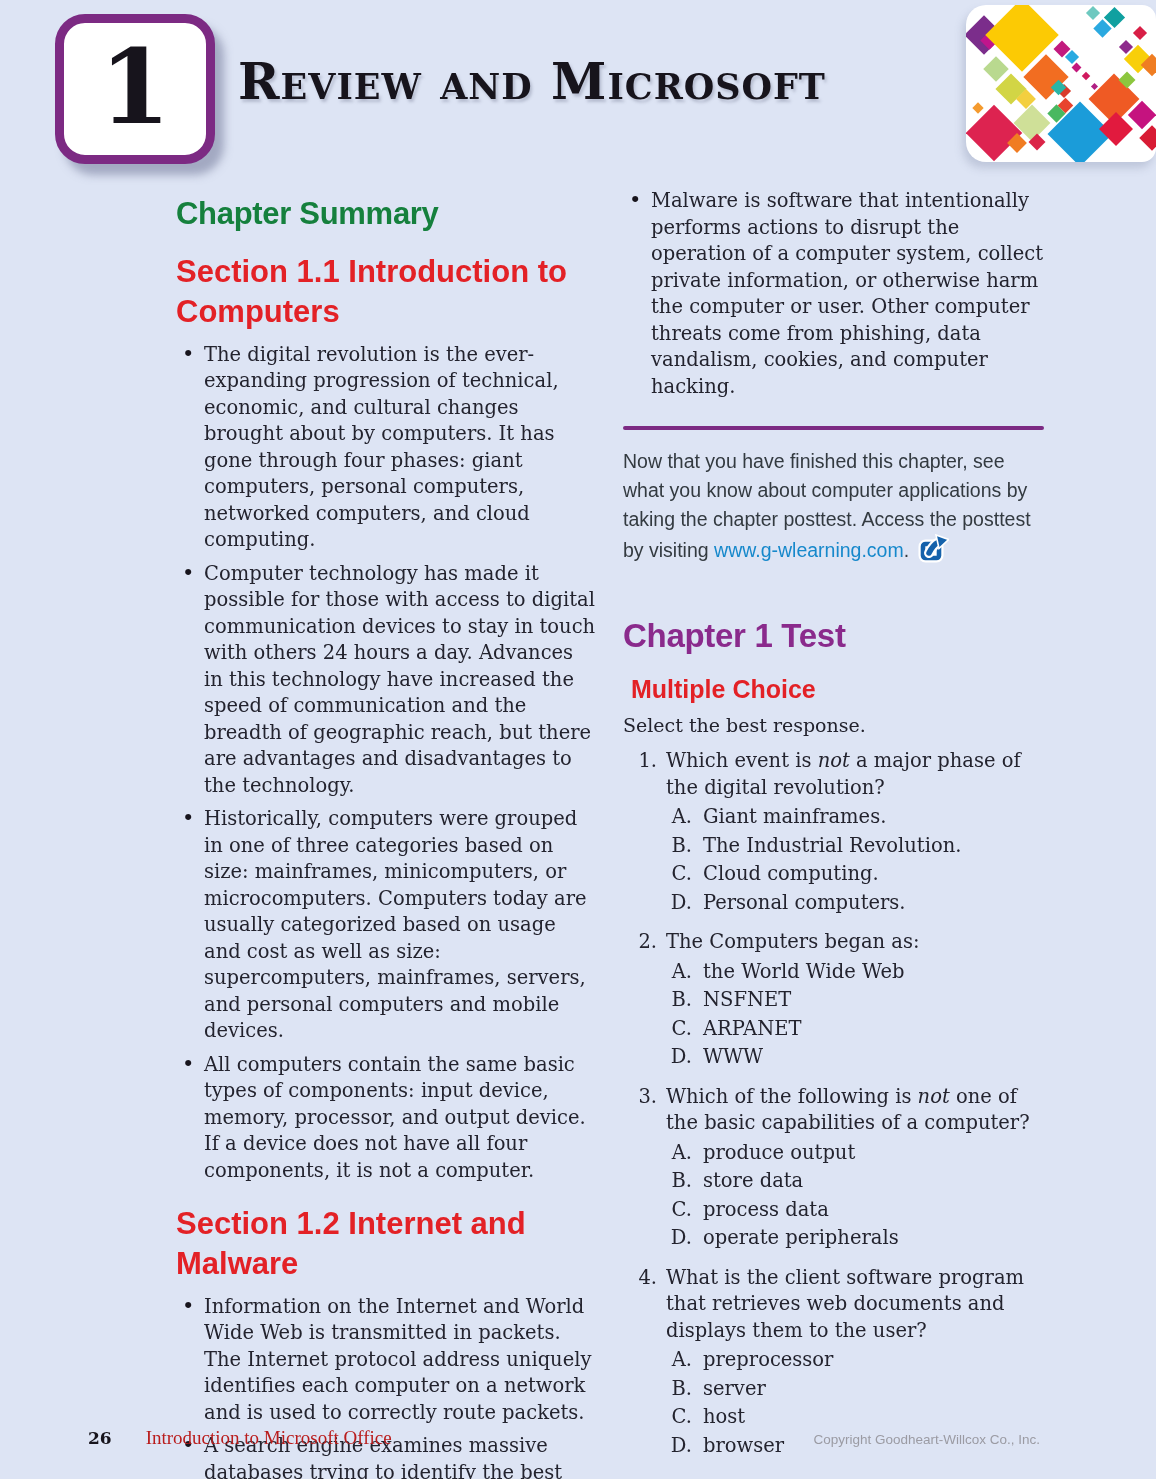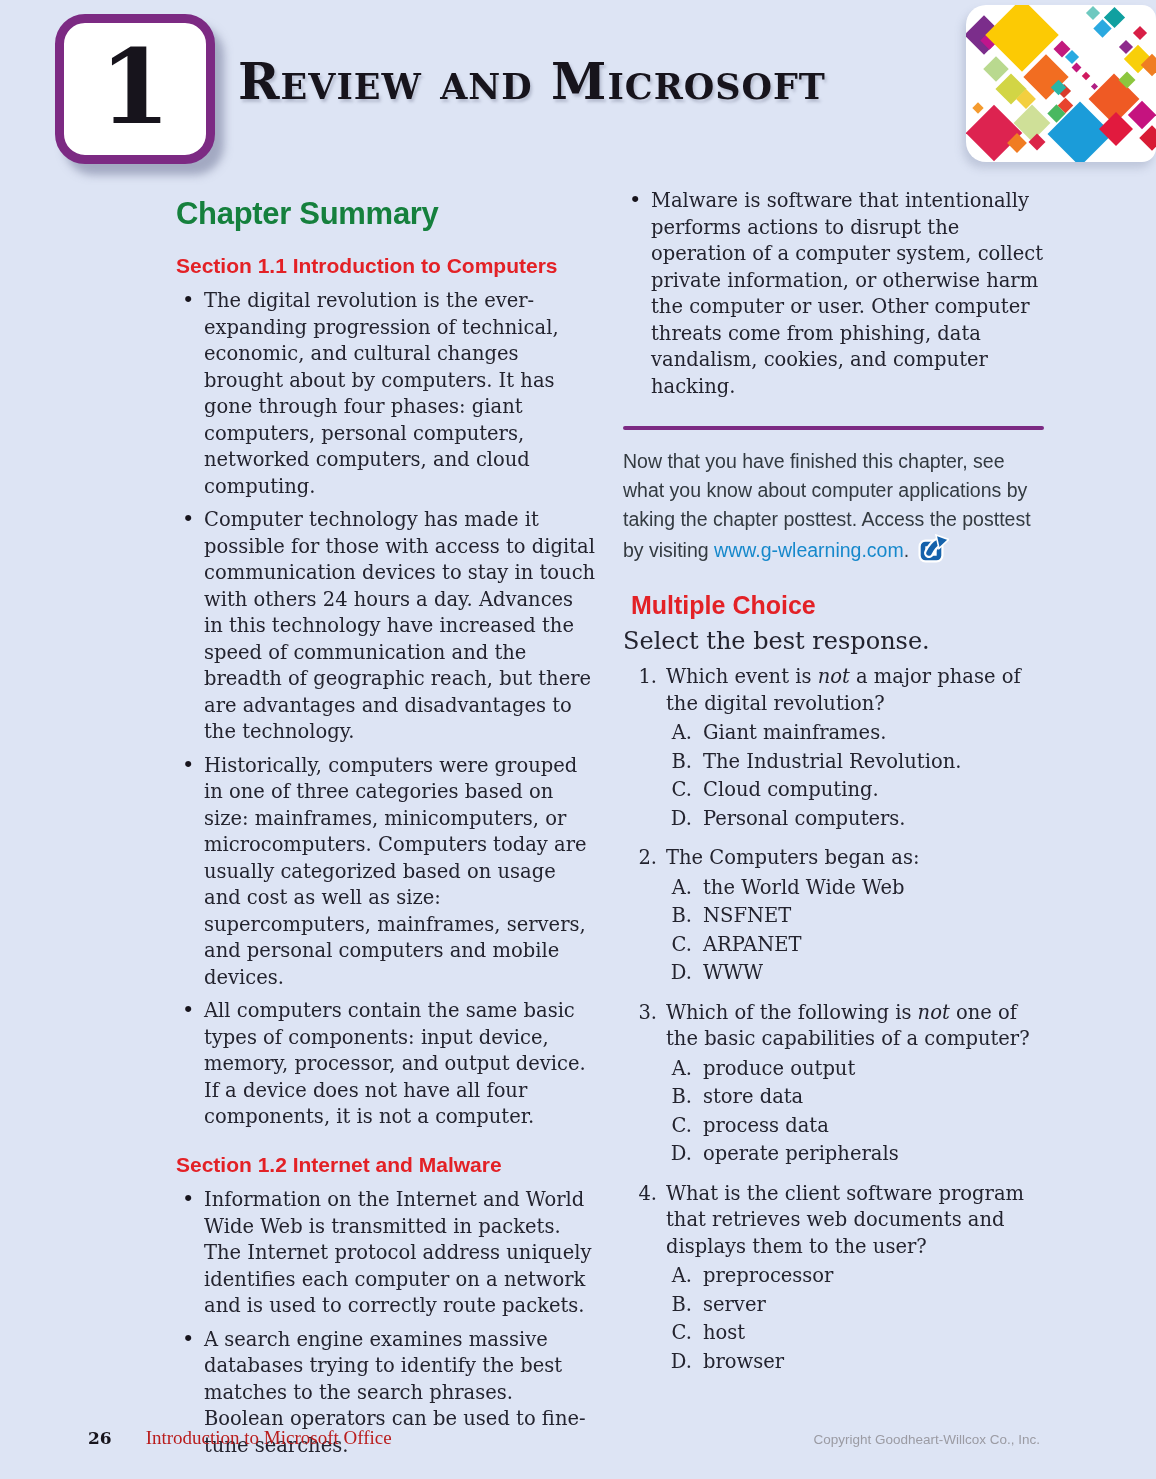--- a/index.html
+++ b/index.html
@@ -34,40 +34,40 @@
   
   .content { display:flex; padding:10px 112px 0 176px; gap:26px; }
   .col { flex:0 0 421px; width:421px; }
 
   h1.big-heading {
     font-family:"Liberation Sans", sans-serif; font-weight:bold;
     font-size:31px; color:#15803d; letter-spacing:-.3px; margin:8px 0 14px;
   }
   h2.section-heading {
     font-family:"Liberation Sans", sans-serif; font-weight:bold;
-    font-size:21px; color:#e32126; line-height:1.3; margin:20px 0 9px;
+    font-size:31px; color:#e32126; line-height:1.3; margin:20px 0 9px;
   }
   .bullet-item {
     position:relative; padding-left:28px; font-size:19.5px; line-height:26.5px;
     margin-bottom:7px; text-align:left;
   }
   .bullet-item::before { content:"\2022"; position:absolute; left:6px; top:-1px; font-size:21px; color:#17141c; }
 
   
   .rule { height:4px; background:#7c2a83; border-radius:2px; margin:26px 0 17px; }
   .posttest {
     font-family:"Liberation Sans", sans-serif; font-size:19.5px; line-height:29px;
     color:#333a40;
   }
   .posttest a { color:#1688cb; text-decoration:none; cursor:pointer; }
   .ext-icon { display:inline-block; vertical-align:-6px; margin-left:7px; cursor:pointer; }
 
   h1.test-heading { font-family:"Liberation Sans", sans-serif; font-weight:bold; font-size:33px; color:#8a2a8c; margin:46px 0 4px; letter-spacing:-.3px; }
   h2.test-sub { font-family:"Liberation Sans", sans-serif; font-weight:bold; font-size:25px; color:#e32126; margin:20px 8px 8px; }
-  .instructions { font-size:24px; line-height:26px; margin-bottom:10px; }
+  .instructions { font-size:19px; line-height:26px; margin-bottom:10px; }
 
   .question { display:flex; margin:6px 0 11px; }
   .q-num { flex:none; width:34px; text-align:right; margin-right:9px; font-size:19.5px; line-height:26.5px; }
   .q-body { flex:1; }
   .q-text { font-size:19.5px; line-height:26.5px; margin-bottom:3px; }
   .q-text em { font-style:italic;text-align:center; }
   .option { display:flex; font-size:19.5px; line-height:26.5px; margin:2px 0; }
   .opt-letter { flex:none; width:26px; text-align:right; margin-right:11px; }
 
   
@@ -151,20 +151,21 @@
           <g stroke="#ffffff" stroke-width="9" fill="none" stroke-linejoin="round" stroke-linecap="round">
             <rect x="7" y="10" width="16" height="14" rx="2.5"></rect>
             <path d="M13 19 Q17 11 23 8"></path>
           </g>
           <rect x="7" y="10" width="16" height="14" rx="2.5" fill="#ffffff" stroke="#1562ab" stroke-width="4.6"></rect>
           <path d="M13 19 Q17 11 23 8" fill="none" stroke="#ffffff" stroke-width="10" stroke-linecap="round"></path>
           <path d="M13 19 Q17 11 22 8.5" fill="none" stroke="#1562ab" stroke-width="5.5" stroke-linecap="round"></path>
           <path d="M20 1 L32.5 5.5 L23 14.5 Z" fill="#1562ab" stroke="#ffffff" stroke-width="1.6"></path>
         </svg></span></div>
 
+      <h1 class="test-heading">Chapter 1 Test</h1>
       <h2 class="test-sub">Multiple Choice</h2>
       <div class="instructions">Select the best response.</div>
 
       <div id="questions">
           <div class="question">
             <div class="q-num">1.</div>
             <div class="q-body">
               <div class="q-text"><span>Which event is </span><em>not</em><span> a major phase of the digital revolution?</span></div>
               <div class="option">
                 <span class="opt-letter">A.</span>

